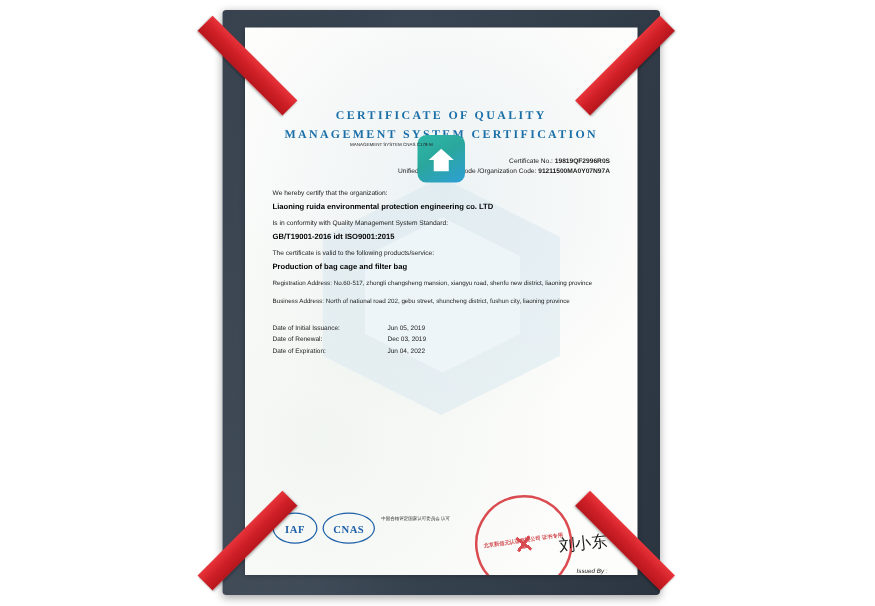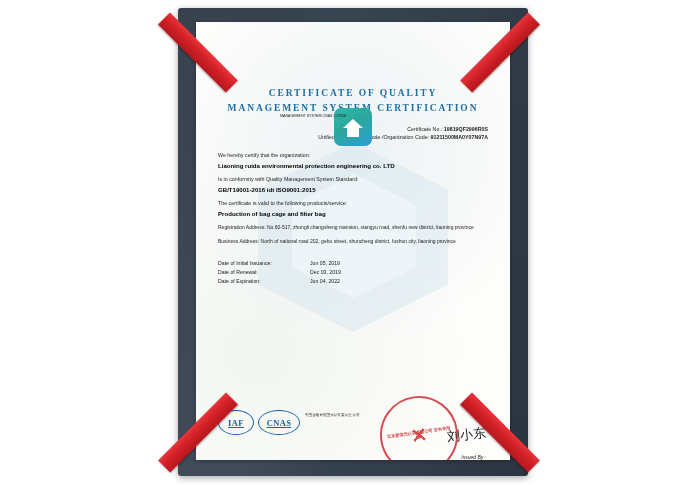--- a/index.html
+++ b/index.html
@@ -218,21 +218,20 @@
     border: 1.4px solid #1d5fa8;
     border-radius: 50%;
     color: #1d5fa8;
     font-weight: bold;
     font-size: 8.5px;
     letter-spacing: .4px;
     display: flex;
     align-items: center;
     justify-content: center;
     font-family: "Liberation Serif", serif;
-    text-decoration: underline;
   }
   .cnas { margin-left: 4px; width: 40px; }
   .mark-cn {
     margin-left: 5px;
     font-size: 3.6px;
     line-height: 4.6px;
     color: #222;
     padding-top: 3px;
   }
   .mark-en {

